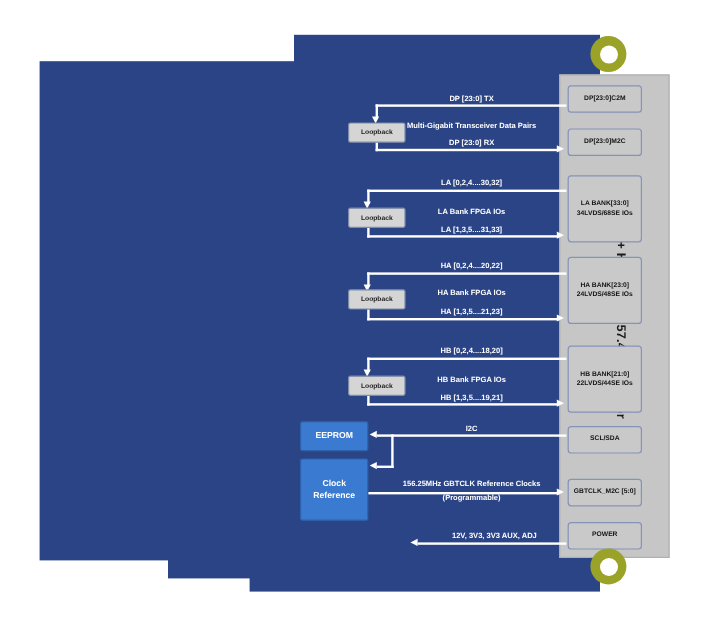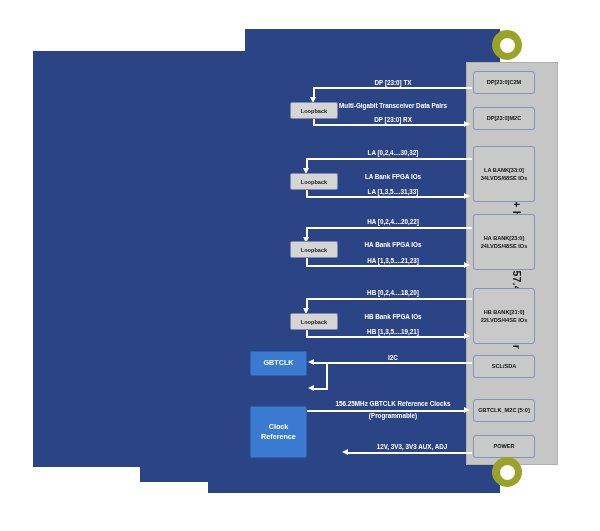--- a/index.html
+++ b/index.html
@@ -124,21 +124,21 @@
     display: flex;
     align-items: center;
     justify-content: center;
     text-align: center;
     font-size: 7.2px;
     font-weight: bold;
     color: #ffffff;
     line-height: 1.45;
   }
   #eeprom-block { left: 250px; top: 351px; width: 57px; height: 25px; }
-  #clock-generator-block { left: 250px; top: 406px; width: 57px; height: 52px; }
+  #clock-generator-block { left: 250px; top: 382px; width: 57px; height: 52px; }
 
   
   .wire-h, .wire-v {
     position: absolute;
     background: #ffffff;
   }
   .wire-h { height: 2px; }
   .wire-v { width: 2px; }
 
   .arrow {
@@ -291,21 +291,21 @@
   <div class="wire-h" style="left:314px; top:362px; width:158px;"></div>
   <div class="arrow arrow-left" style="left:308px; top:359px;"></div>
 
   <div class="wire-v" style="left:326px; top:362px; height:28px;"></div>
   <div class="wire-h" style="left:314px; top:388px; width:14px;"></div>
   <div class="arrow arrow-left" style="left:308px; top:385px;"></div>
 
   <div class="sig-label center" style="left:393px; top:354px;">I2C</div>
 
   <div class="blue-block" id="eeprom-block">
-    <span>GBTCLK</span>
+    <span>EEPROM</span>
   </div>
 
   <div class="blue-block" id="clock-generator-block">
     <div>
       <div>Clock</div>
       <div>Reference</div>
     </div>
   </div>
 
   <div class="wire-h" style="left:307px; top:410px; width:159px;"></div>

